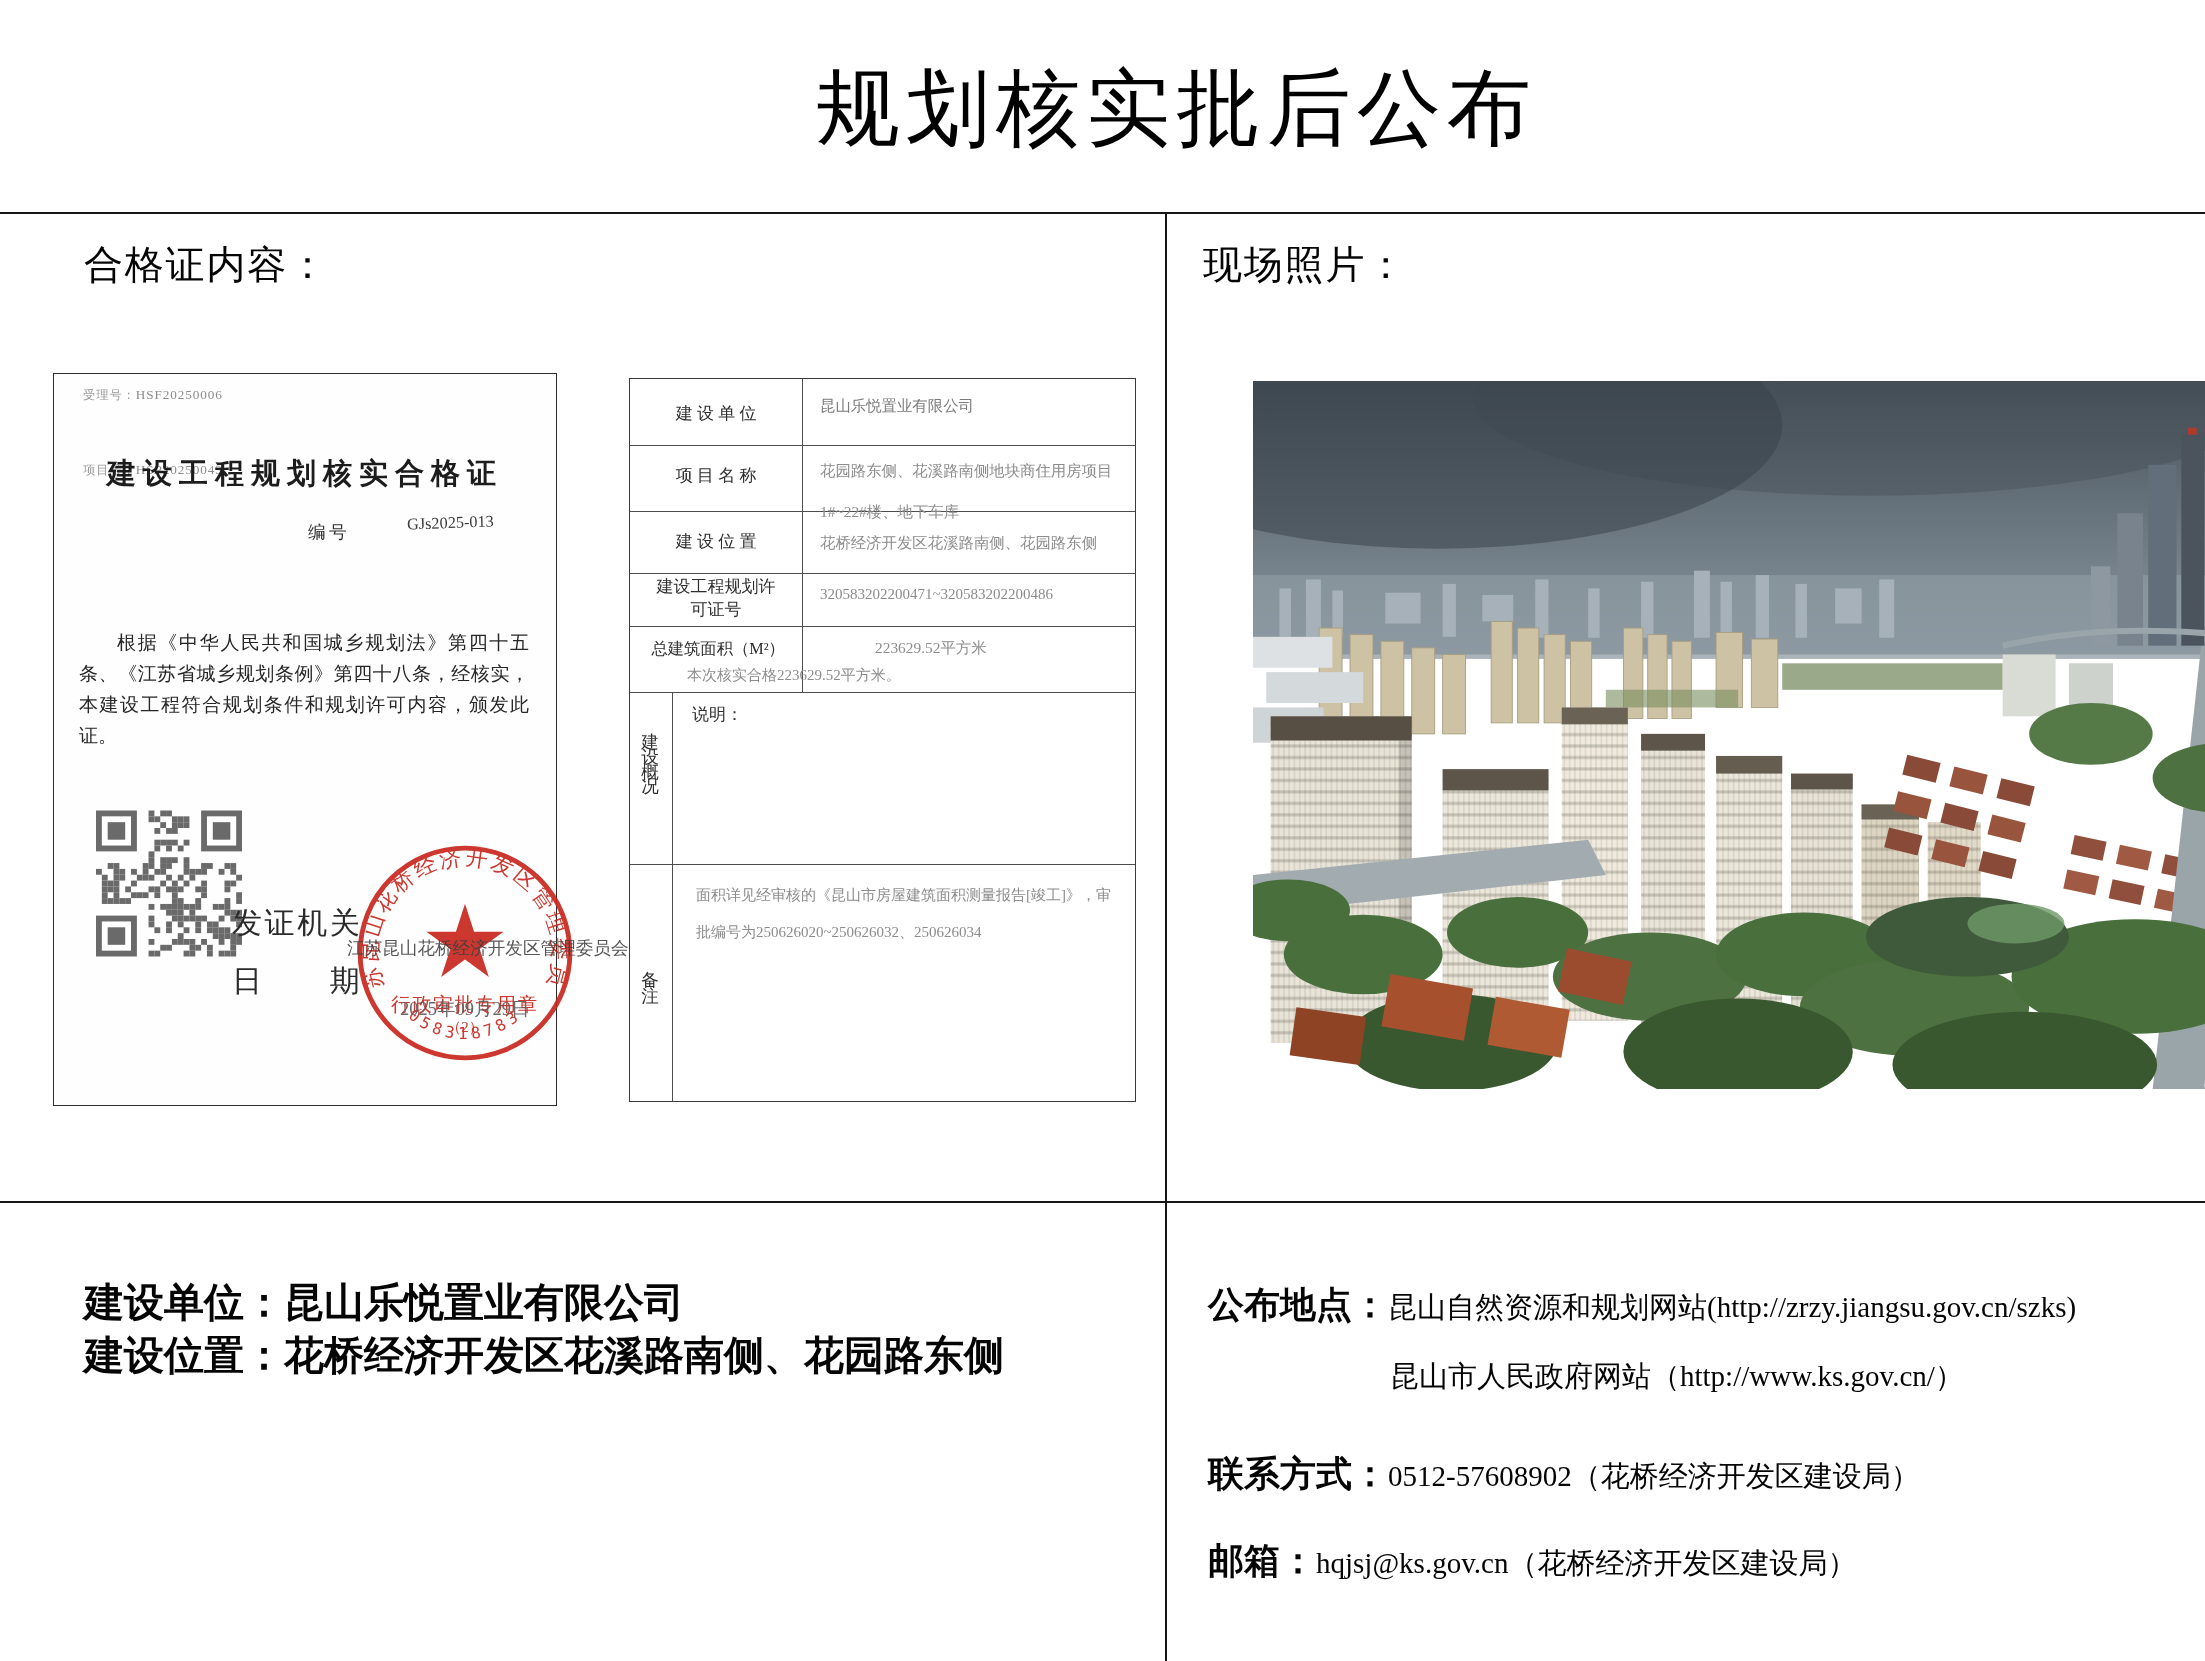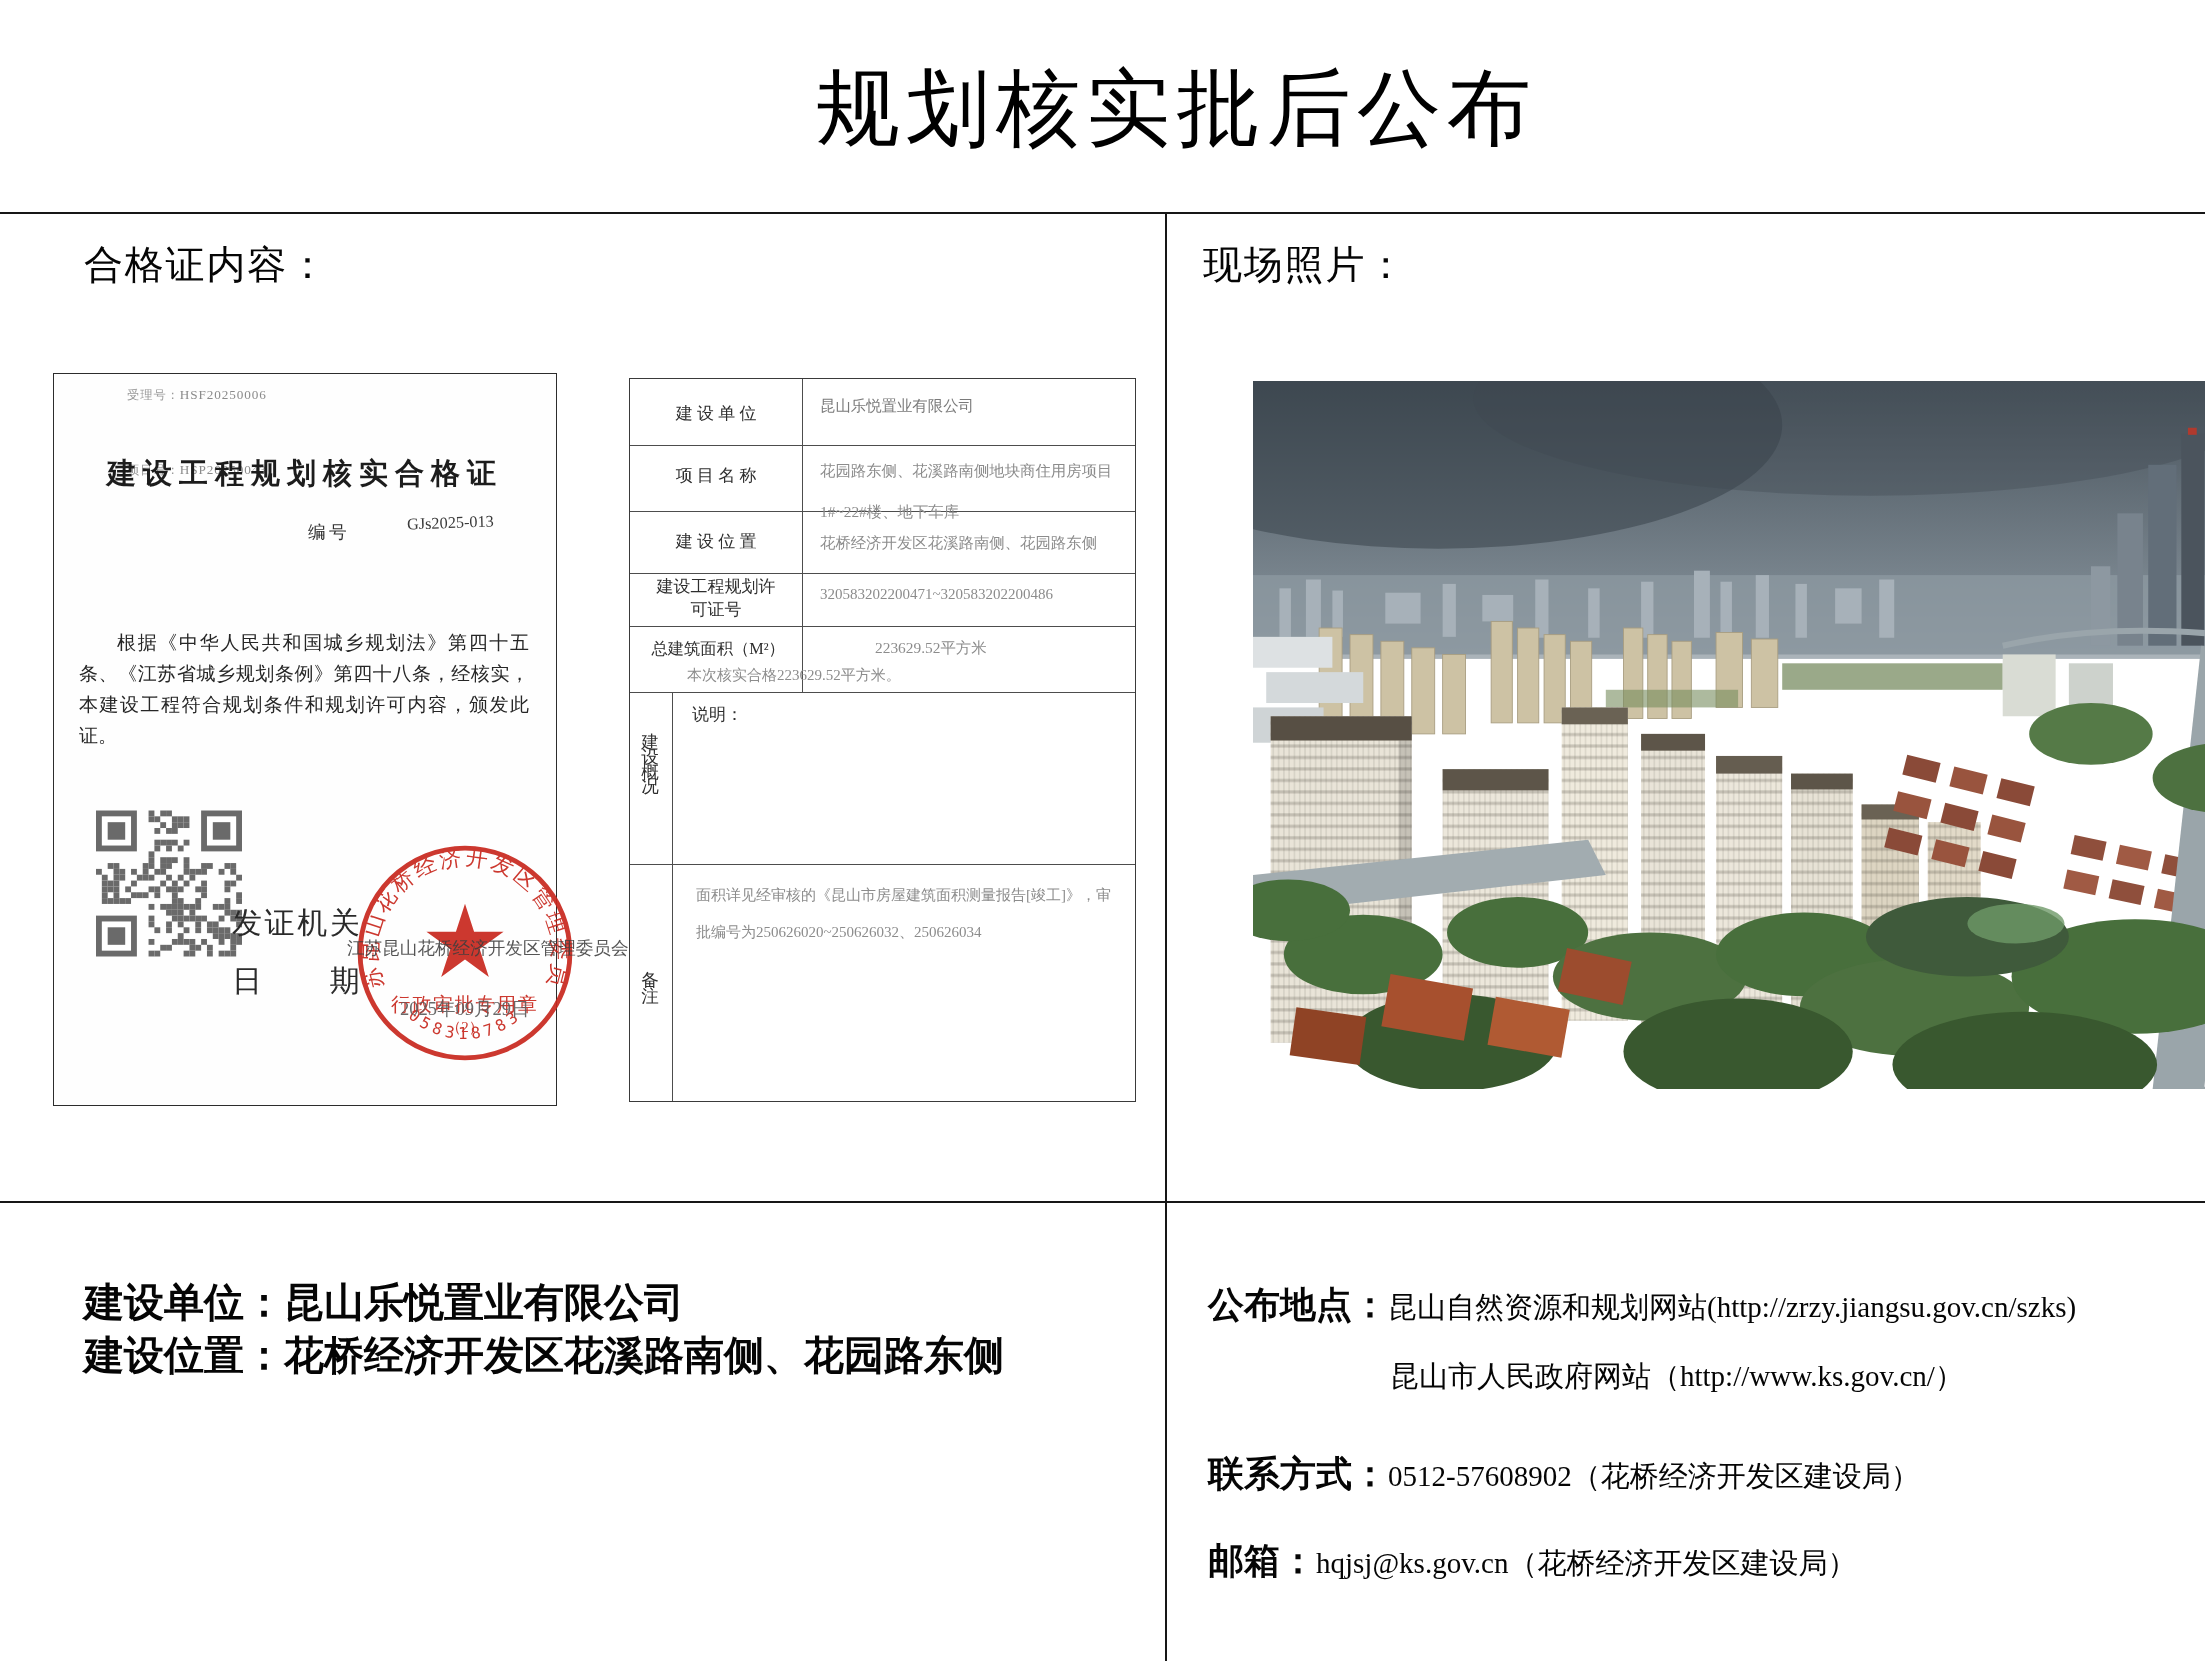--- a/index.html
+++ b/index.html
@@ -8,21 +8,21 @@
   .abs{position:absolute;}
   
   .page-title{left:0;top:52px;width:2353px;text-align:center;font-size:84px;
               letter-spacing:6.2px;font-weight:400;color:#000;}
   .hrule{background:#161616;height:1.8px;}
   .vrule{background:#161616;width:1.8px;}
   .section-heading{font-size:39px;color:#050505;letter-spacing:1.8px;}
   
   .cert{left:53px;top:373px;width:502px;height:731px;border:1.3px solid #2c2c2c;
         background:#fefefe;overflow:visible;}
-  .cert .meta{font-size:12.3px;color:#9a9a9a;letter-spacing:0.9px;margin-left:44px;}
+  .cert .meta{font-size:12.3px;color:#9a9a9a;letter-spacing:0.9px;}
   .cert .meta b{font-weight:400;color:#8b8b8b;font-size:13.2px;}
   .cert-title{left:0;top:453px;width:502px;text-align:center;font-size:29px;font-weight:700;
               letter-spacing:7px;color:#1c1c1c;}
   .cert-no-label{font-size:17.6px;color:#2f2f2f;letter-spacing:3.5px;}
   .cert-no-value{font-size:16.3px;color:#3a3a3a;transform:rotate(-2deg);}
   .cert-body{left:73px;top:626px;width:423px;font-size:19px;line-height:31px;color:#262626;
              text-indent:2em;text-align:justify;}
   .issuer-label{font-size:30px;color:#2a2a2a;letter-spacing:2.6px;}
   .issuer-name{font-size:17.6px;color:rgba(62,62,62,.88);white-space:nowrap;}
   .issue-date{font-size:18.5px;color:rgba(92,92,92,.92);white-space:nowrap;}

